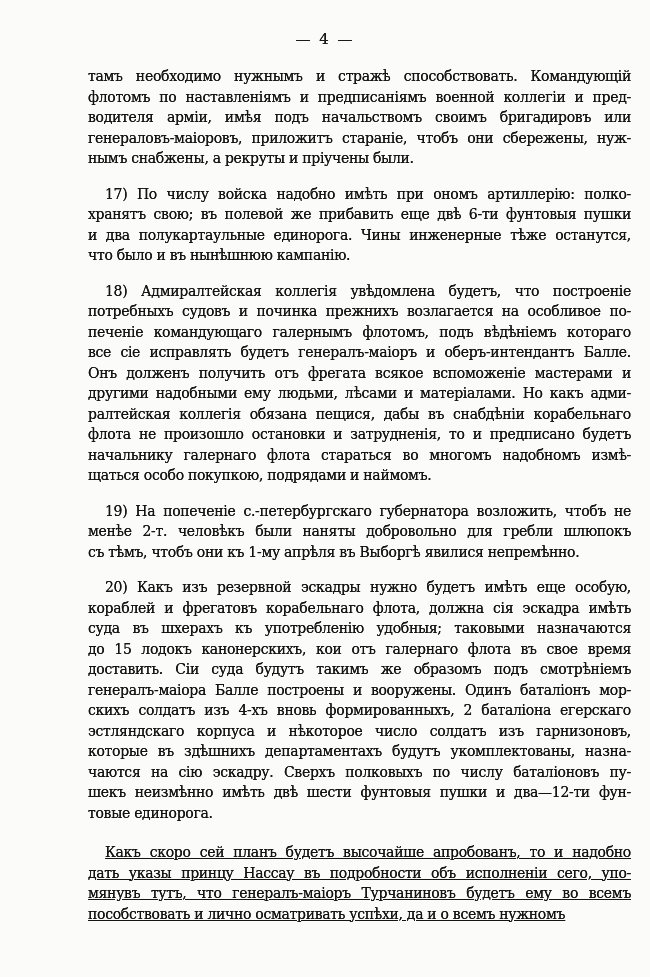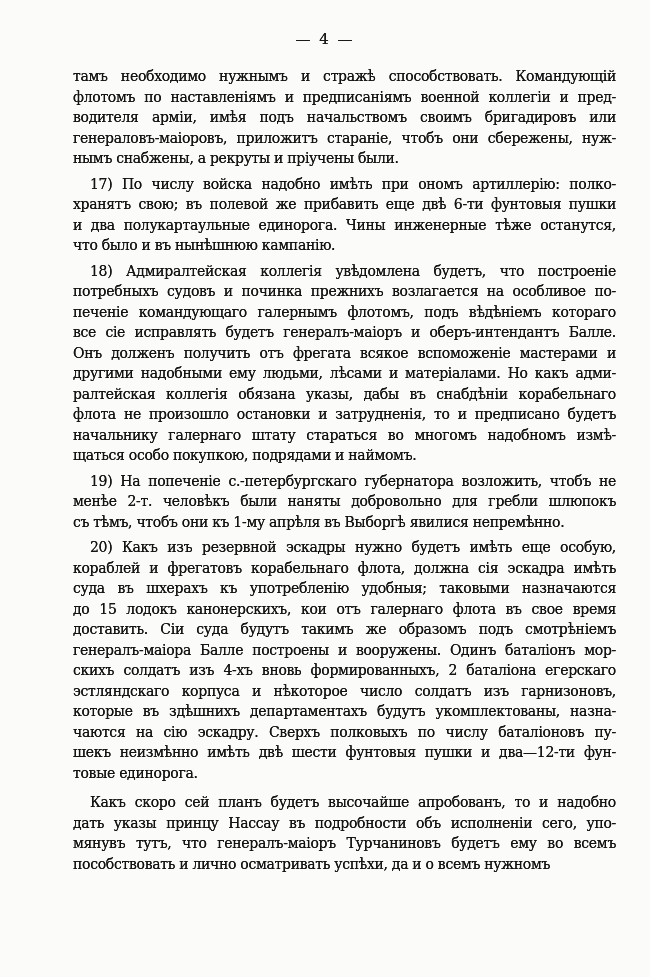--- a/index.html
+++ b/index.html
@@ -20,32 +20,33 @@
   .page-number {
     margin-top: 30px;
     text-align: center;
     font-size: 15px;
     letter-spacing: 2px;
     color: #1a1a1a;
     text-shadow: 0 0 0.4px #1a1a1a;
   }
   .text-block {
     position: absolute;
-    left: 73px;
+    left: 88px;
     top: 66px;
     width: 543px;
   }
   .paragraph {
     margin: 0;
   }
   .paragraph + .paragraph {
-    margin-top: 5px;
+    margin-top: 15px;
   }
   .paragraph.big-gap {
-    margin-top: 9px;
+    margin-top: 19px;
+    text-decoration: underline;
   }
   .line {
     font-size: 14px;
     line-height: 20.5px;
     letter-spacing: -0.3px;
     text-align: justify;
     text-align-last: justify;
     white-space: normal;
     text-shadow: 0 0 0.5px #1a1a1a;
   }
@@ -75,23 +76,23 @@
         <div class="line">и два полукартаульные единорога. Чины инженерные тѣже останутся,</div>
         <div class="line last">что было и въ нынѣшнюю кампанію.</div>
       </div>
       <div class="paragraph indent">
         <div class="line">18) Адмиралтейская коллегія увѣдомлена будетъ, что построеніе</div>
         <div class="line">потребныхъ судовъ и починка прежнихъ возлагается на особливое по-</div>
         <div class="line">печеніе командующаго галернымъ флотомъ, подъ вѣдѣніемъ котораго</div>
         <div class="line">все сіе исправлять будетъ генералъ-маіоръ и оберъ-интендантъ Балле.</div>
         <div class="line">Онъ долженъ получить отъ фрегата всякое вспоможеніе мастерами и</div>
         <div class="line">другими надобными ему людьми, лѣсами и матеріалами. Но какъ адми-</div>
-        <div class="line">ралтейская коллегія обязана указы, дабы въ снабдѣніи корабельнаго</div>
+        <div class="line">ралтейская коллегія обязана пещися, дабы въ снабдѣніи корабельнаго</div>
         <div class="line">флота не произошло остановки и затрудненія, то и предписано будетъ</div>
-        <div class="line">начальнику галернаго штату стараться во многомъ надобномъ измѣ-</div>
+        <div class="line">начальнику галернаго флота стараться во многомъ надобномъ измѣ-</div>
         <div class="line last">щаться особо покупкою, подрядами и наймомъ.</div>
       </div>
       <div class="paragraph indent">
         <div class="line">19) На попеченіе с.-петербургскаго губернатора возложить, чтобъ не</div>
         <div class="line">менѣе 2-т. человѣкъ были наняты добровольно для гребли шлюпокъ</div>
         <div class="line last">съ тѣмъ, чтобъ они къ 1-му апрѣля въ Выборгѣ явилися непремѣнно.</div>
       </div>
       <div class="paragraph indent">
         <div class="line">20) Какъ изъ резервной эскадры нужно будетъ имѣть еще особую,</div>
         <div class="line">кораблей и фрегатовъ корабельнаго флота, должна сія эскадра имѣть</div>

